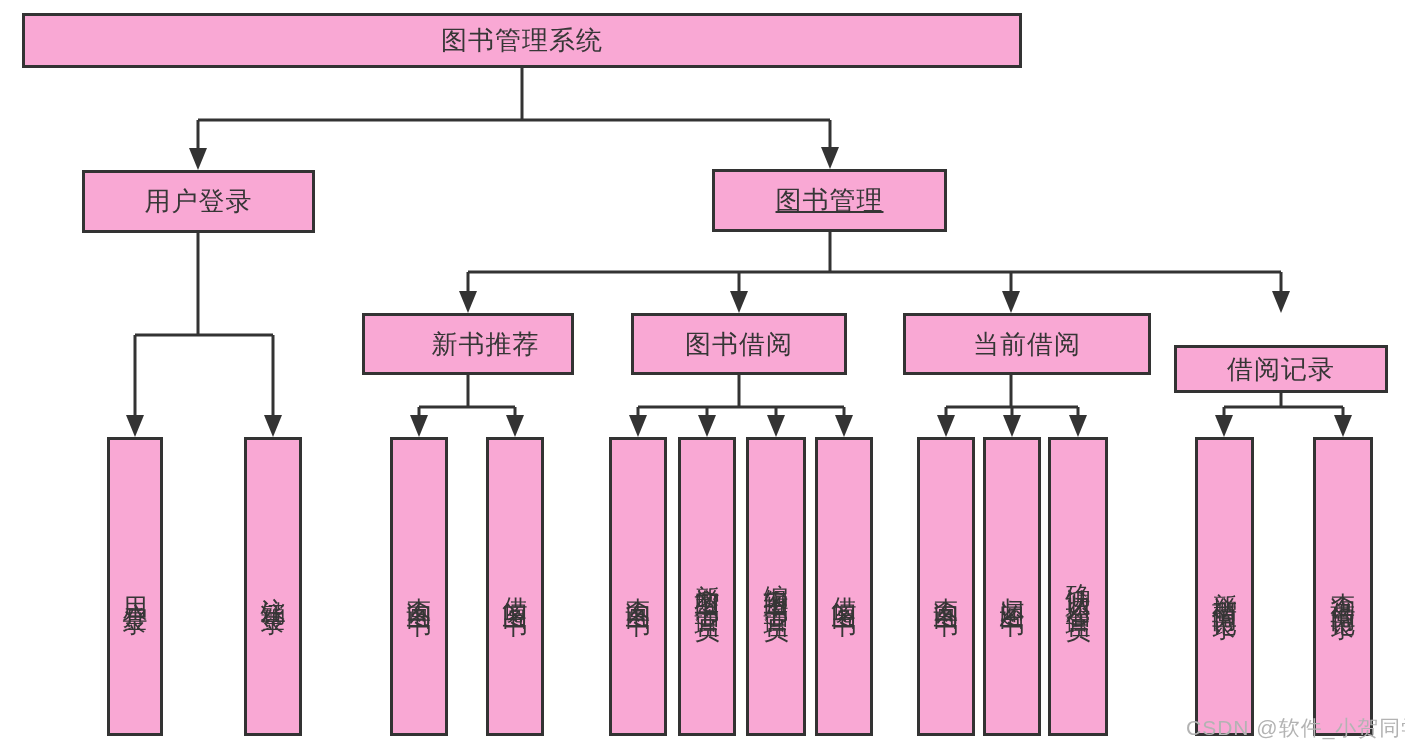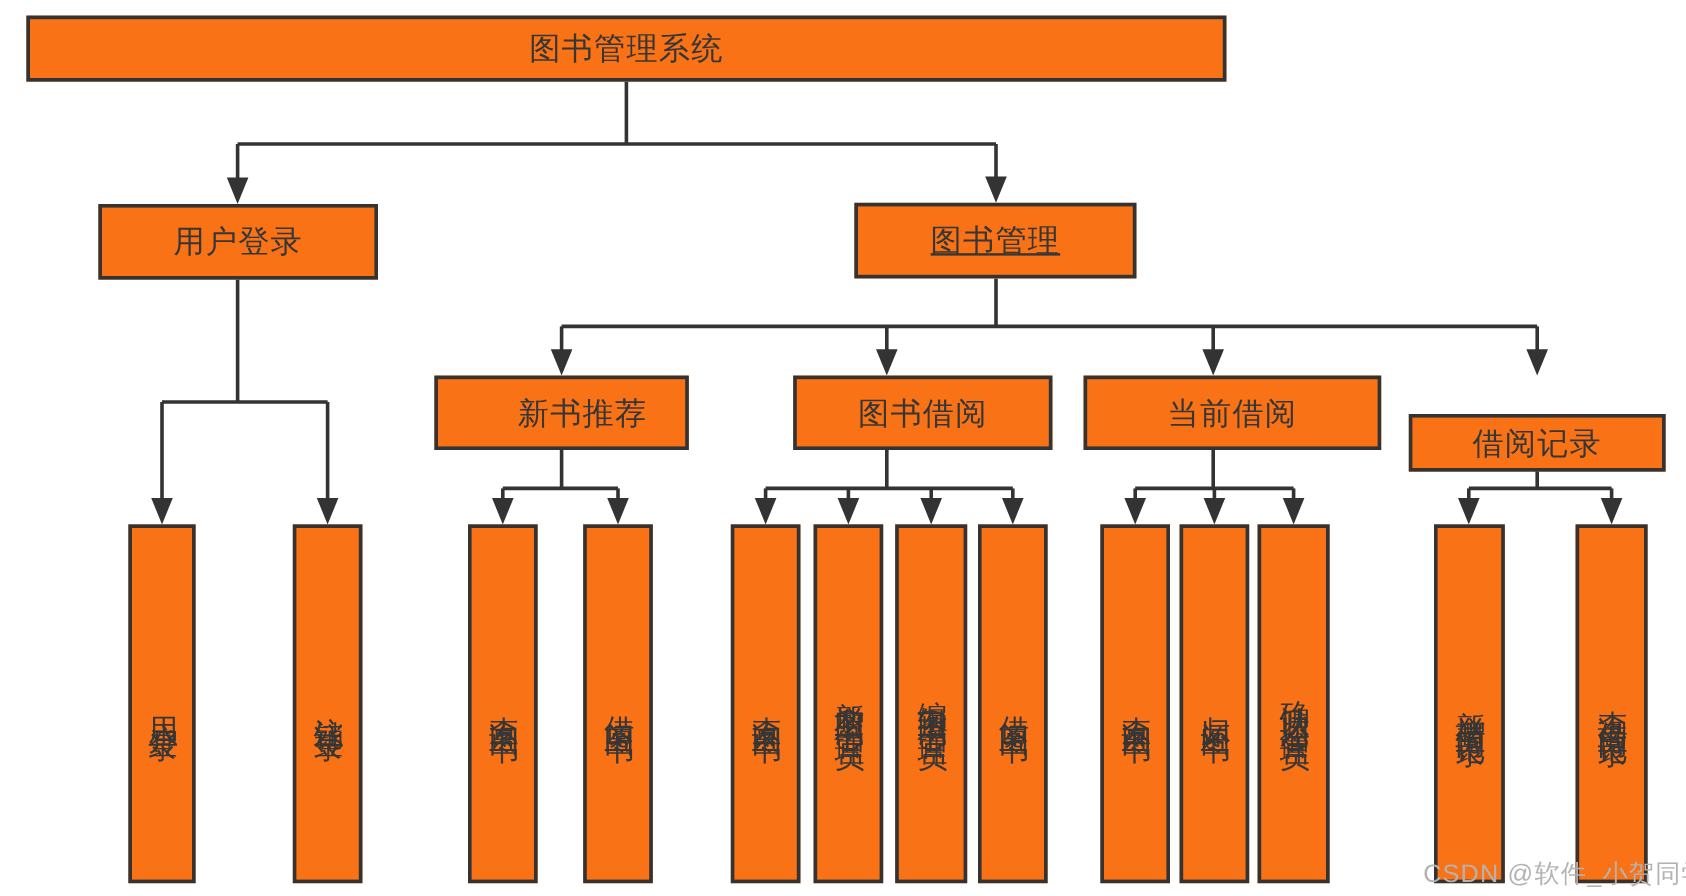--- a/index.html
+++ b/index.html
@@ -14,21 +14,21 @@
   .connectors {
     position: absolute;
     left: 0; top: 0;
     width: 1405px; height: 747px;
     pointer-events: none;
   }
   .box {
     position: absolute;
     box-sizing: border-box;
     border: 3px solid #333333;
-    background: #f97316;
+    background: #f9a8d4;
     display: flex;
     align-items: center;
     justify-content: center;
     color: #363636;
   }
   .box.h { font-size: 26px; letter-spacing: 1px; }
   .box.leaf { top: 437px; height: 299px; }
   .vtext {
     writing-mode: vertical-rl;
     text-orientation: mixed;
@@ -107,21 +107,21 @@
       <line x1="1343" y1="407" x2="1343" y2="419" stroke="#333333" stroke-width="3"></line>
       <polygon points="1334,415 1352,415 1343,437" fill="#333333"></polygon>
     </svg>
 
   <div class="box h" style="left:22px; top:13px; width:1000px; height:55px;">图书管理系统</div>
 
   <div class="box h" style="left:82px; top:170px; width:233px; height:63px;">用户登录</div>
   <div class="box h" style="left:712px; top:169px; width:235px; height:63px;text-decoration:underline;">图书管理</div>
 
   <div class="box h" style="left:362px; top:313px; width:212px; height:62px;padding-left:35px;">新书推荐</div>
-  <div class="box h" style="left:661px; top:313px; width:216px; height:62px;">图书借阅</div>
+  <div class="box h" style="left:631px; top:313px; width:216px; height:62px;">图书借阅</div>
   <div class="box h" style="left:903px; top:313px; width:248px; height:62px;">当前借阅</div>
   <div class="box h" style="left:1174px; top:313px; width:214px; height:48px;margin-top:32px;">借阅记录</div>
 
   <div class="box leaf" style="left:107px; width:56px;">
     <span class="vtext">用户登录</span>
   </div>
   <div class="box leaf" style="left:244px; width:58px;">
     <span class="vtext">注销登录</span>
   </div>
 

